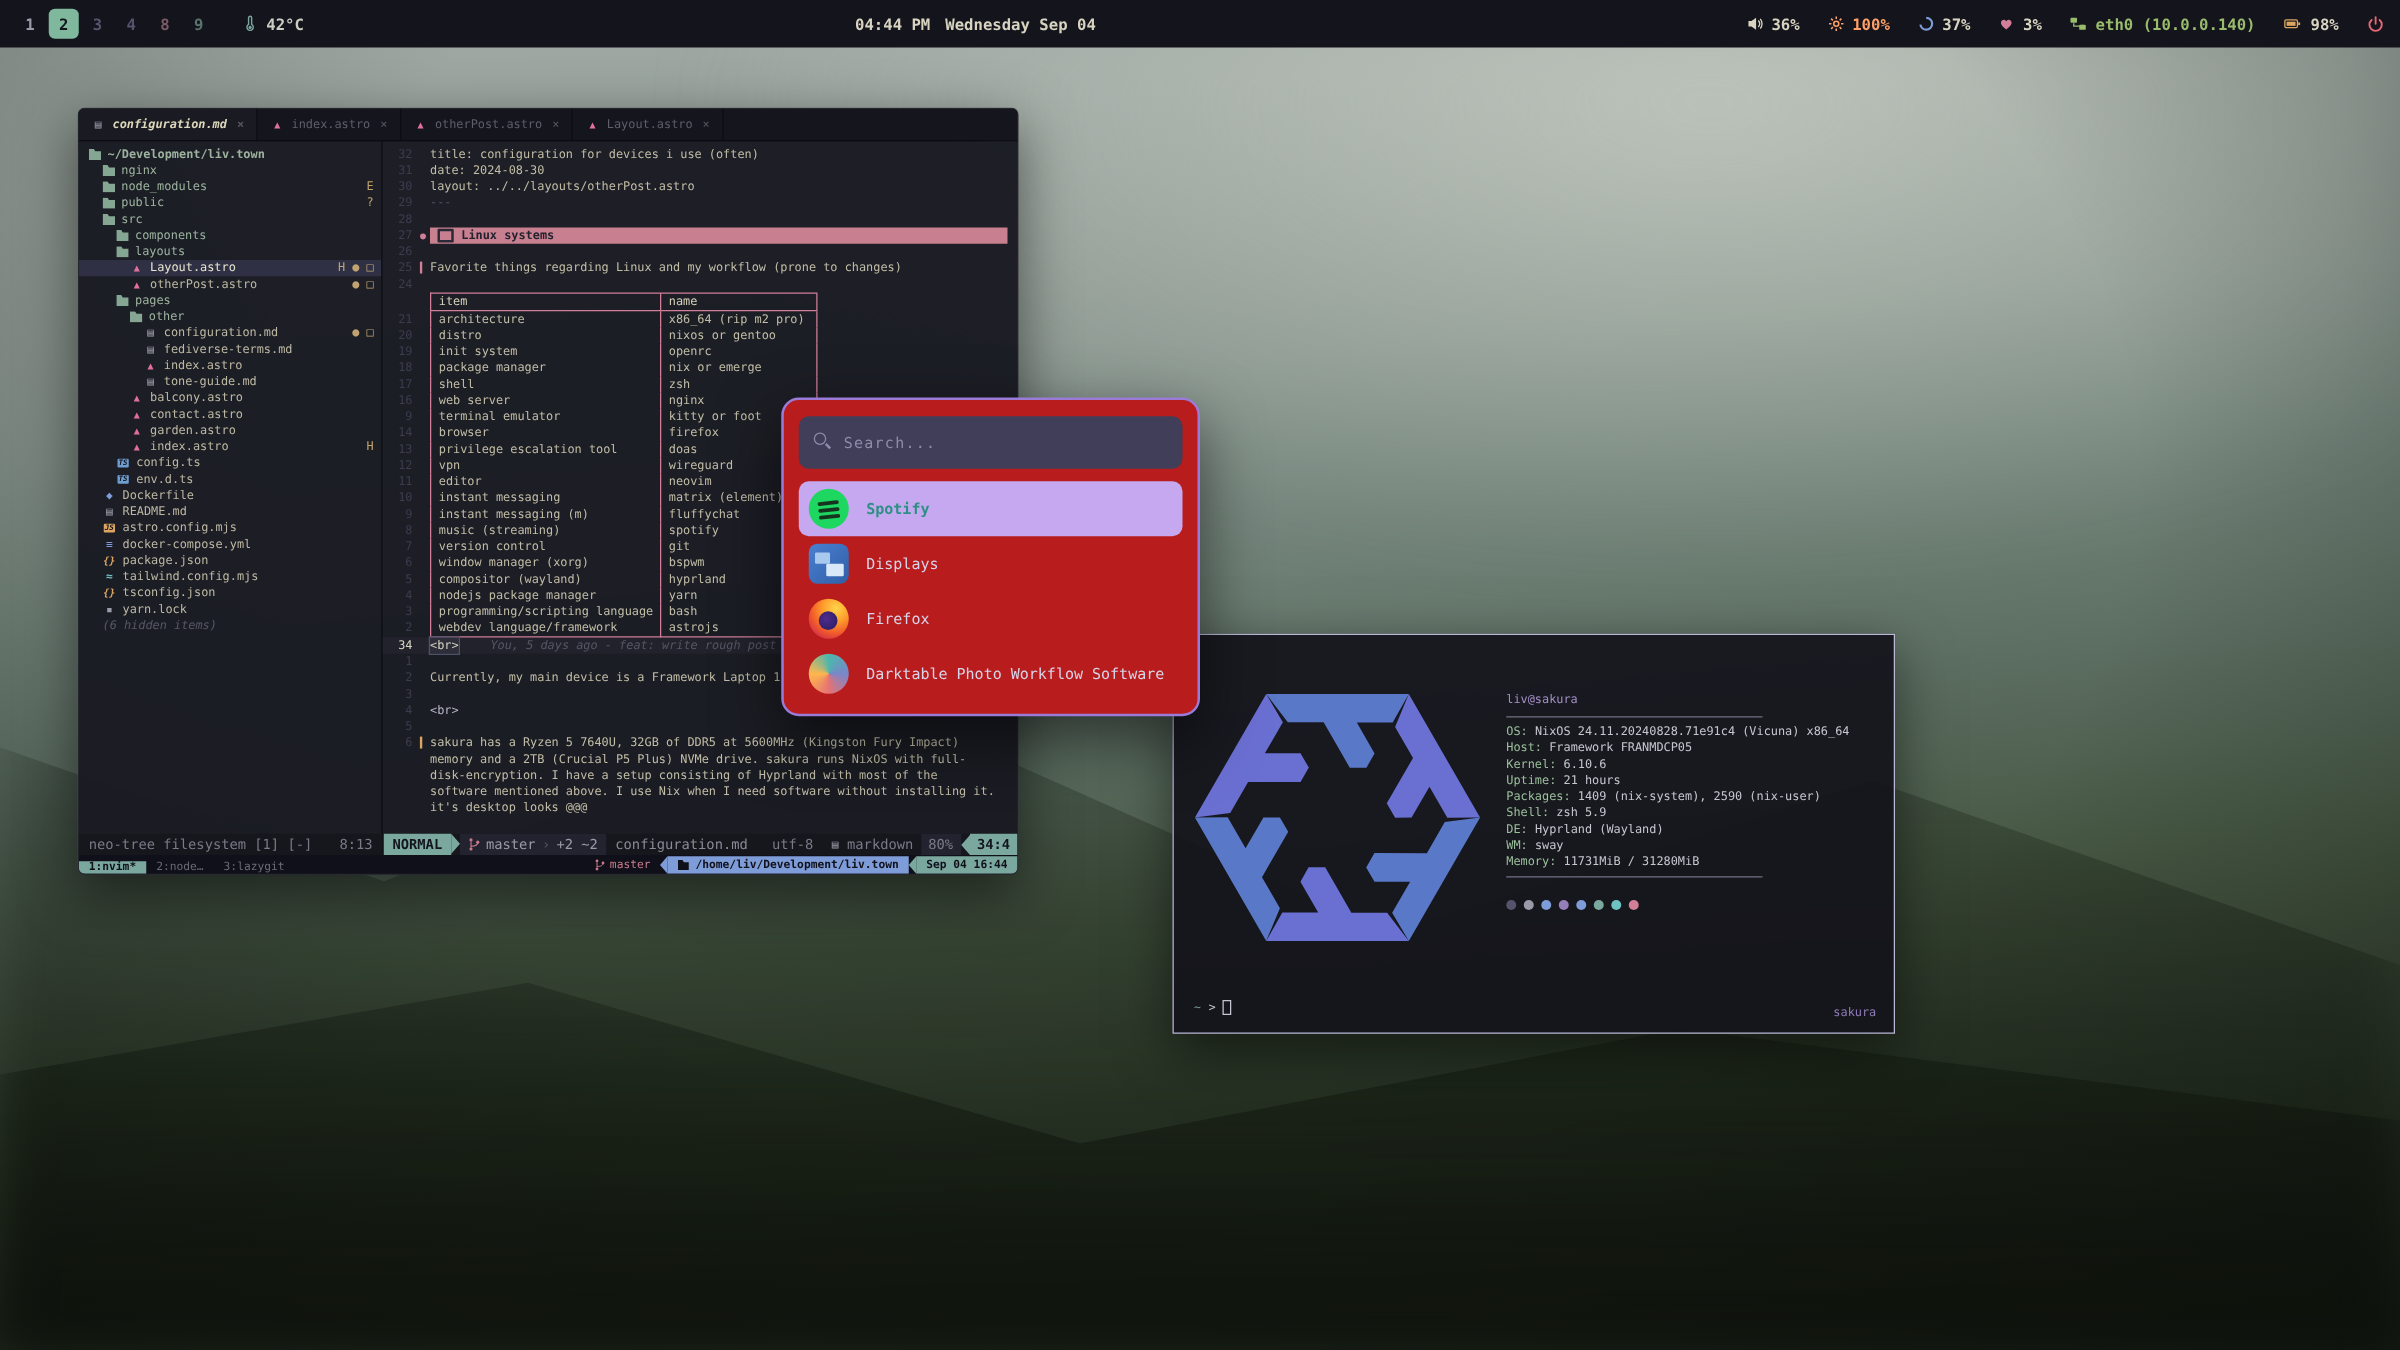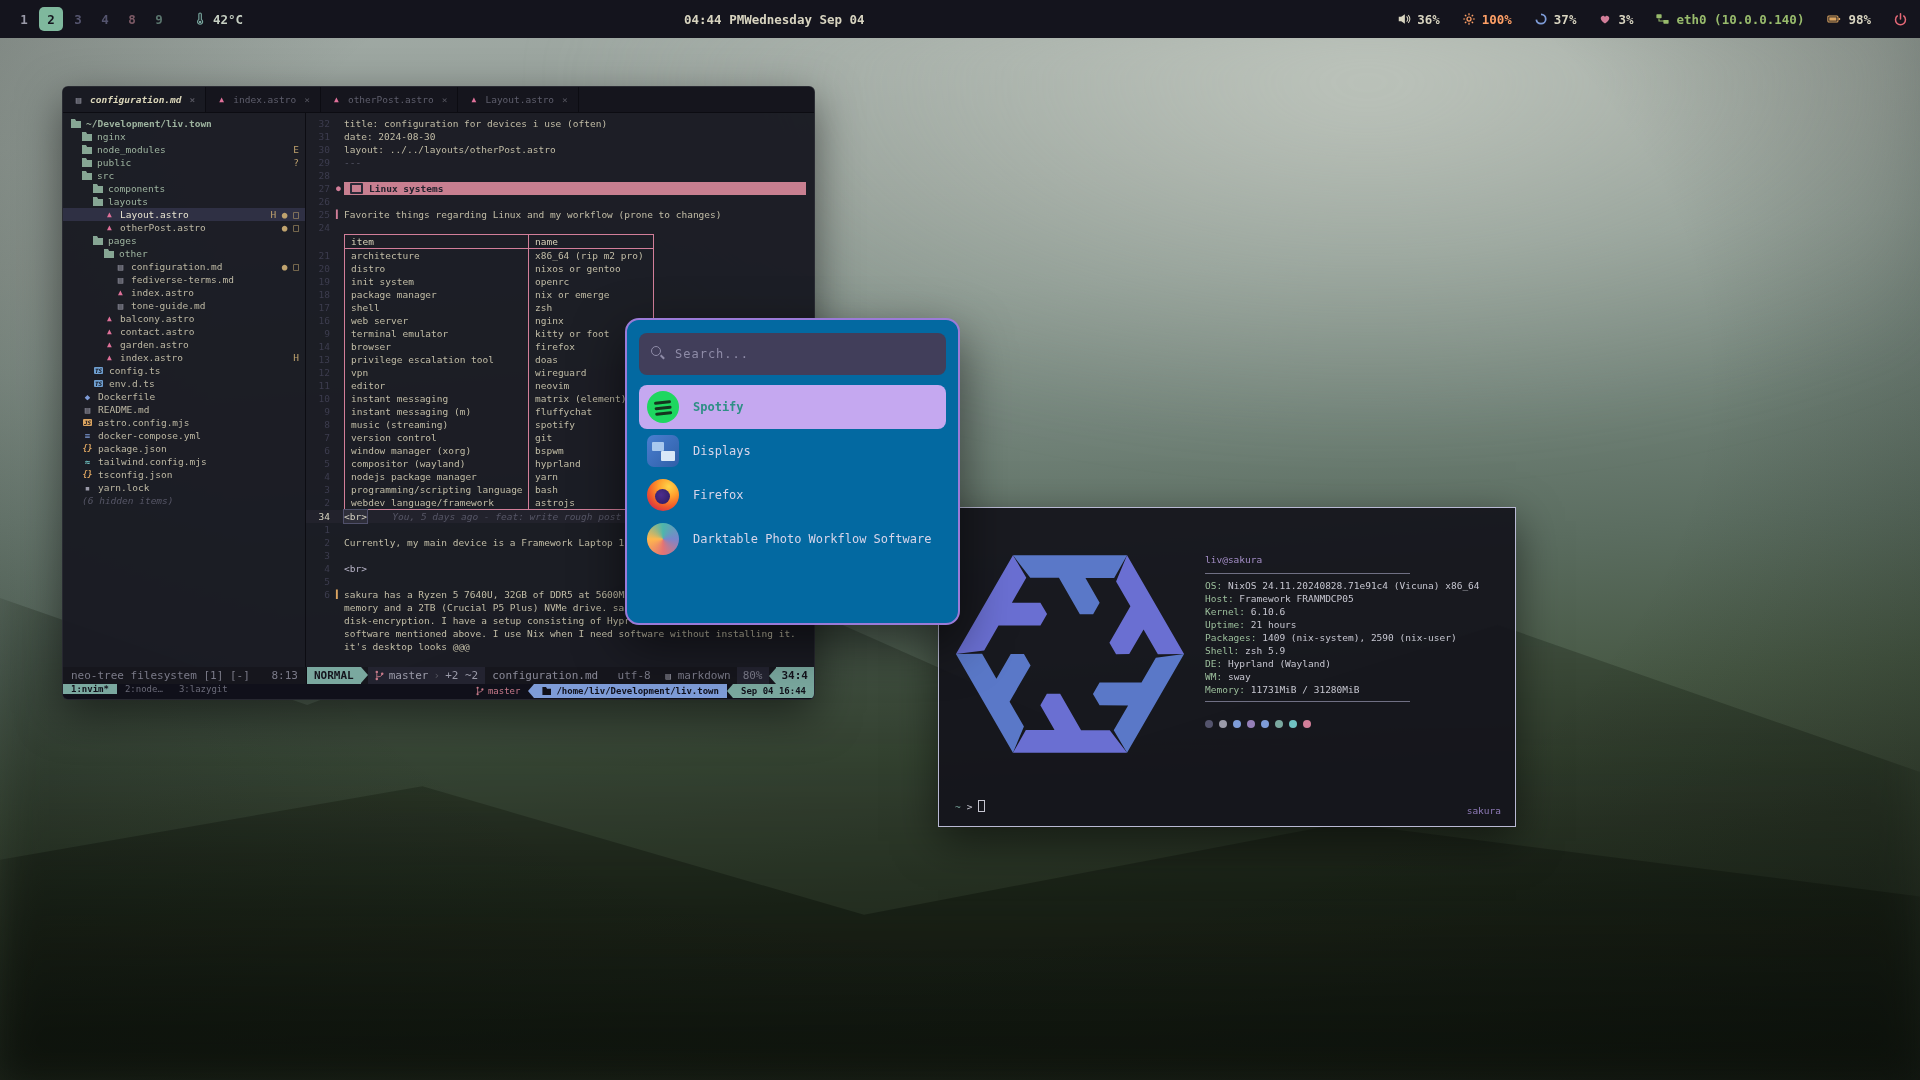--- a/index.html
+++ b/index.html
@@ -15,21 +15,21 @@
   .wall-mtn2{position:absolute;bottom:0;left:0;width:100%;height:34%;background:linear-gradient(to bottom,rgba(24,32,20,.25),rgba(12,16,10,.75));clip-path:polygon(0 40%,22% 20%,45% 55%,70% 30%,100% 50%,100% 100%,0 100%);filter:blur(18px);}
   .vignette{position:absolute;inset:0;background:radial-gradient(ellipse at 50% 35%,transparent 55%,rgba(8,12,8,.38) 100%);pointer-events:none;}
 
   
   .topbar{position:absolute;top:0;left:0;width:1920px;height:38px;background:#14141d;display:flex;align-items:center;padding:0 12px;z-index:50;color:var(--bar-fg,#d8d4c0);font-size:12.5px;font-weight:bold;}
   .ws{display:flex;gap:3px;align-items:center;}
   .ws-btn{width:24px;height:24px;border:none;border-radius:5px;background:transparent;color:var(--c,#6a6a78);font:bold 12.5px "DejaVu Sans Mono",monospace;cursor:pointer;}
   .ws-btn.is-active{background:#7fb89d;color:#14141d;}
   .module{display:flex;align-items:center;gap:6px;margin-left:22px;}
   .module svg{display:block;}
-  .clock{position:absolute;left:684px;top:0;height:38px;display:flex;align-items:center;gap:0;}
+  .clock{position:absolute;left:684px;top:0;height:38px;display:flex;align-items:center;gap:12px;}
   .bar-right{margin-left:auto;display:flex;align-items:center;gap:22px;}
   .bar-right .module{margin-left:0;}
   .m-temp{color:#c6cfc2;} .m-temp svg{color:#7aa89f;}
   .m-vol svg{color:#d8d4c0;}
   .m-bright{color:var(--accent-orange,#ffa066);} .m-bright svg{color:var(--accent-orange,#ffa066);}
   .m-disk svg{color:var(--accent-blue,#7e9cd8);}
   .m-cpu svg{color:var(--accent-rose,#d27e99);}
   .m-net{color:var(--accent-green,#98bb6c);} .m-net svg{color:var(--accent-green,#98bb6c);}
   .m-bat svg{color:var(--accent-yellow,#dca561);}
   .power-btn{background:none;border:none;cursor:pointer;color:#e46876;display:flex;align-items:center;}
@@ -97,36 +97,36 @@
   .seg-git svg{color:#c87a8a;}
   .sl-sep{color:#55555f;}
   .seg-file{color:#8a8a98;}
   .sl-right{margin-left:auto;display:flex;align-items:stretch;gap:0;}
   .sl-right > span{display:flex;align-items:center;padding:0 6px;gap:4px;}
   .seg-pct{background:#232330;}
   .tri-pos{border-right:7px solid #7aa89f;}
   .seg-pos{background:#7aa89f;color:#14141d;font-weight:bold;}
 
   
-  .tmuxbar{height:15px;flex:none;background:#10101a;display:flex;align-items:flex-start;font-size:9px;color:#6a6a78;}
+  .tmuxbar{height:15px;flex:none;background:#10101a;display:flex;align-items:flex-end;font-size:9px;color:#6a6a78;}
   .tm-left{display:flex;align-items:stretch;}
   .tm-win{border:none;background:transparent;color:#6a6a78;font:9px "DejaVu Sans Mono",monospace;padding:0 8px;cursor:pointer;}
   .tm-win.is-active{background:#7aa89f;color:#10101a;font-weight:bold;}
   .tm-right{margin-left:auto;display:flex;align-items:stretch;}
   .tm-branch{display:flex;align-items:center;gap:4px;color:#c87a8a;padding:0 8px;}
   .tri-l{width:0;height:0;border-top:7.5px solid transparent;border-bottom:7.5px solid transparent;align-self:center;}
   .tri-blue{border-right:6px solid #7e9cd8;}
   .tri-teal{border-right:6px solid #7aa89f;}
   .tm-seg{display:flex;align-items:center;gap:5px;padding:0 8px;font-weight:bold;}
   .tm-path{background:#7e9cd8;color:#10101a;}
   .tm-path .fico{width:9px;height:8px;background:#10101a !important;clip-path:polygon(0 0,40% 0,52% 22%,100% 22%,100% 100%,0 100%);}
   .tm-date{background:#7aa89f;color:#10101a;}
 
   
-  .launcher{position:absolute;left:625px;top:318px;width:335px;height:307px;background:#0369a1;border:2px solid #9b7bd8;border-radius:14px;box-shadow:0 18px 50px rgba(0,0,0,.55);z-index:40;overflow:hidden;padding:13px 12px 0 12px;}
+  .launcher{position:absolute;left:625px;top:318px;width:335px;height:255px;background:#b91c1c;border:2px solid #9b7bd8;border-radius:14px;box-shadow:0 18px 50px rgba(0,0,0,.55);z-index:40;overflow:hidden;padding:13px 12px 0 12px;}
   .search-box{position:relative;height:42px;margin-bottom:10px;}
   .search-input{width:100%;height:100%;background:#413e5a;border:none;border-radius:8px;color:#d8d5ea;font:12px "DejaVu Sans Mono",monospace;padding:0 12px 0 36px;outline:none;}
   .search-input::placeholder{color:#8f8ca8;letter-spacing:1px;}
   .mag{position:absolute;left:12px;top:13px;width:10px;height:10px;border:1.7px solid #8f8ca8;border-radius:50%;}
   .mag::after{content:"";position:absolute;width:5px;height:1.7px;background:#8f8ca8;left:8px;top:9px;transform:rotate(45deg);}
   .app-row{display:flex;align-items:center;gap:14px;width:100%;height:44px;padding:0 8px;background:transparent;border:none;border-radius:8px;cursor:pointer;font:12px "DejaVu Sans Mono",monospace;color:#d8d5ea;text-align:left;}
   .app-row.is-active{background:#c5a8f0;}
   .app-row.is-active .app-label{color:#2e8f85;font-weight:bold;}
   .app-label{white-space:nowrap;}
   .app-ico{width:32px;height:32px;border-radius:50%;position:relative;flex:none;}

